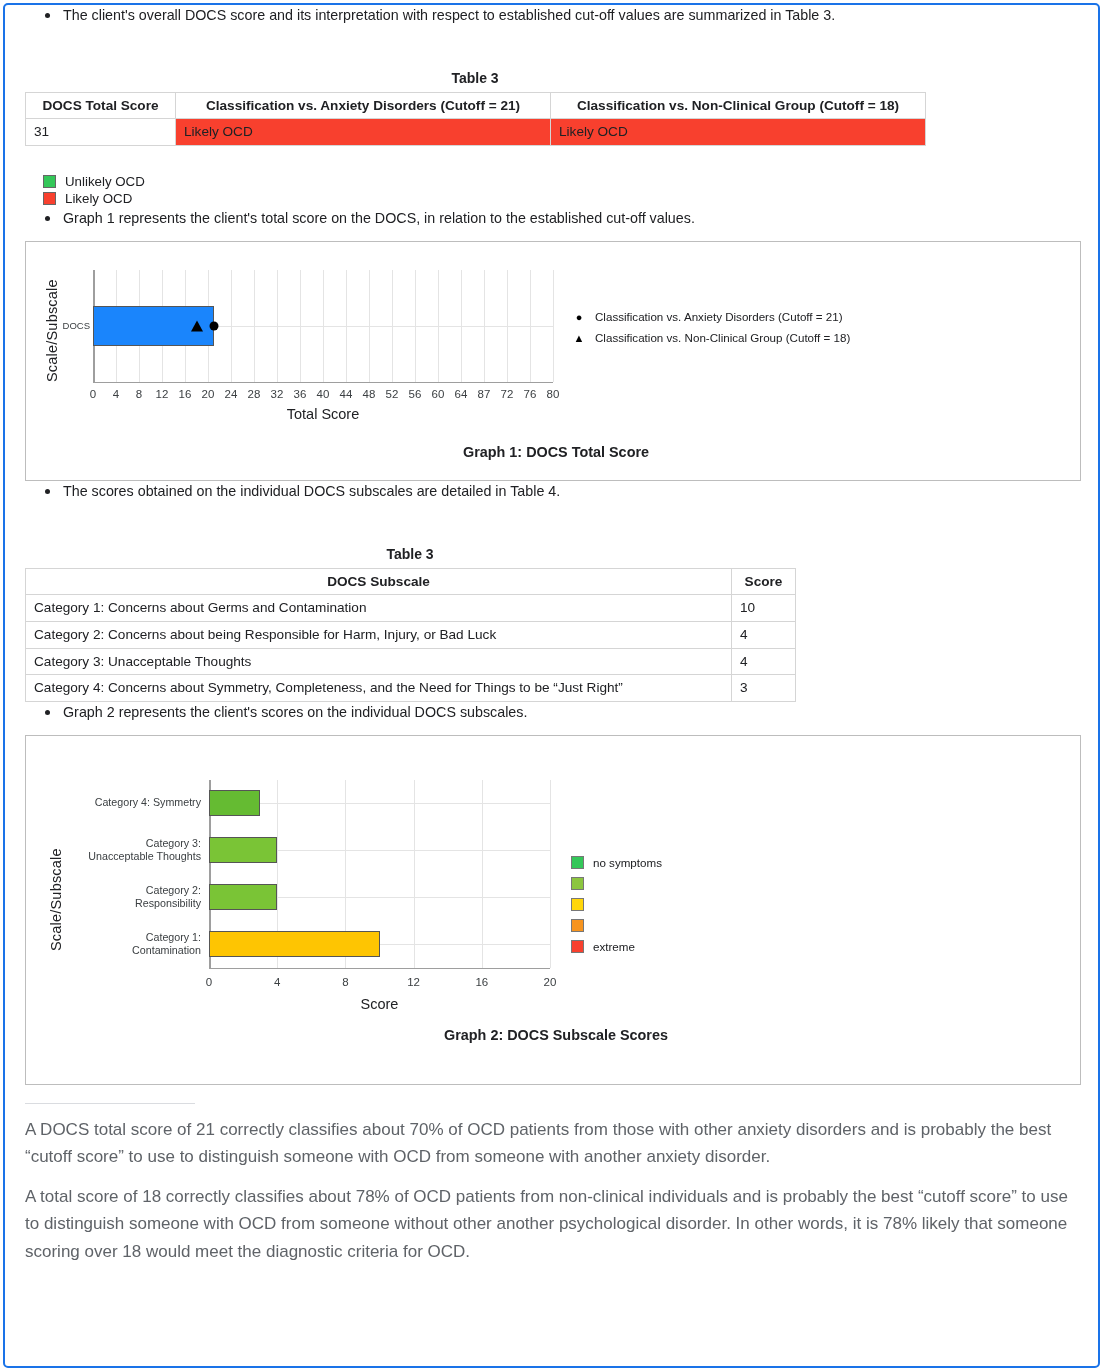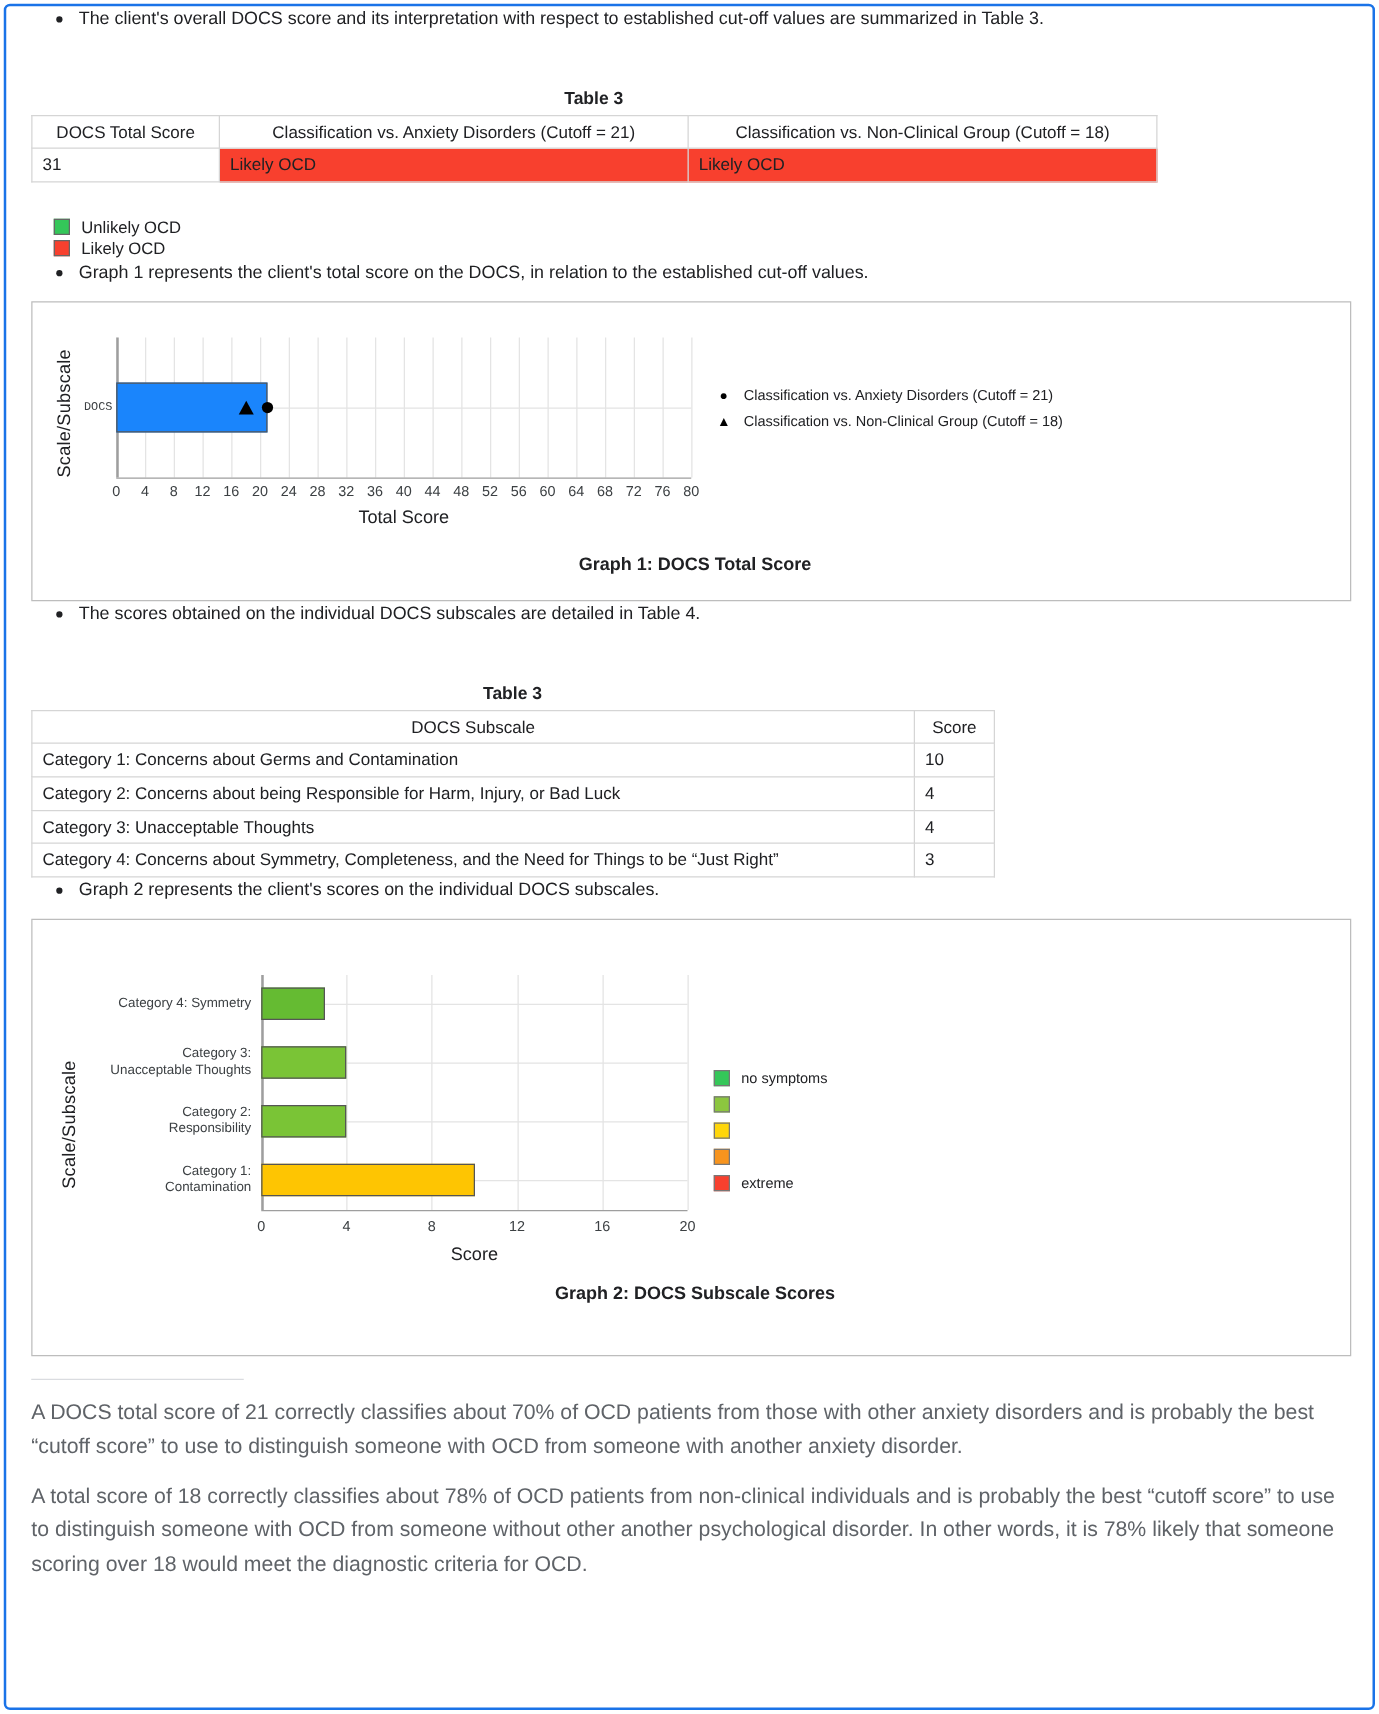--- a/index.html
+++ b/index.html
@@ -75,21 +75,21 @@
     border-collapse: collapse;
     font-size: 13.6px;
     table-layout: fixed;
   }
   table.grid th, table.grid td {
     border: 1px solid #d5d5d5;
     padding: 4px 8px;
     vertical-align: middle;
     line-height: 1.3;
   }
-  table.grid th { font-weight: normal; text-align: center; }
+  table.grid th { font-weight: bold; text-align: center; }
   #table3-top { width: 900px; margin-left: 0; }
   #table3-top col.c1 { width: 150px; }
   #table3-top col.c2 { width: 375px; }
   #table3-top col.c3 { width: 375px; }
   #table3-top td.val { text-align: left; height: 23px; }
   td.flag { color: #202124; }
 
   
   .legend-block { margin: 28px 0 0 18px; }
   .legend-row { display: flex; align-items: center; margin-bottom: 2px; }
@@ -281,39 +281,39 @@
         <div class="gridline" style="left: 458px; top: 28px; width: 1px; height: 112px;"></div>
         <div class="gridline" style="left: 481px; top: 28px; width: 1px; height: 112px;"></div>
         <div class="gridline" style="left: 504px; top: 28px; width: 1px; height: 112px;"></div>
         <div class="gridline" style="left: 527px; top: 28px; width: 1px; height: 112px;"></div>
         <div class="gridline" style="left: 67px; top: 84px; width: 460px; height: 1px;"></div>
         <div class="axis-line" style="left: 67px; top: 28px; width: 1.5px; height: 112px;"></div>
         <div class="axis-line" style="left: 67px; top: 140px; width: 460px; height: 1.5px;"></div>
         <div class="bar" style="left: 67px; top: 64px; width: 120.75px; height: 40px; background: rgb(26, 133, 252);"></div>
         <div class="marker-tri" style="left: 170.5px; top: 84px;"></div>
         <div class="marker-dot" style="left: 187.75px; top: 84px;"></div>
-        <div class="cat-label" style="left: 30px; top: 84px; width: 34px; font-size: 9.5px; font-family: Liberation Mono, monospace;">DOCS</div>
+        <div class="cat-label" style="left: 30px; top: 84px; width: 34px; font-size: 9.5px;">DOCS</div>
         <div class="tick-label" style="left: 67px; top: 146px;">0</div>
         <div class="tick-label" style="left: 90px; top: 146px;">4</div>
         <div class="tick-label" style="left: 113px; top: 146px;">8</div>
         <div class="tick-label" style="left: 136px; top: 146px;">12</div>
         <div class="tick-label" style="left: 159px; top: 146px;">16</div>
         <div class="tick-label" style="left: 182px; top: 146px;">20</div>
         <div class="tick-label" style="left: 205px; top: 146px;">24</div>
         <div class="tick-label" style="left: 228px; top: 146px;">28</div>
         <div class="tick-label" style="left: 251px; top: 146px;">32</div>
         <div class="tick-label" style="left: 274px; top: 146px;">36</div>
         <div class="tick-label" style="left: 297px; top: 146px;">40</div>
         <div class="tick-label" style="left: 320px; top: 146px;">44</div>
         <div class="tick-label" style="left: 343px; top: 146px;">48</div>
         <div class="tick-label" style="left: 366px; top: 146px;">52</div>
         <div class="tick-label" style="left: 389px; top: 146px;">56</div>
         <div class="tick-label" style="left: 412px; top: 146px;">60</div>
         <div class="tick-label" style="left: 435px; top: 146px;">64</div>
-        <div class="tick-label" style="left: 458px; top: 146px;">68</div>
+        <div class="tick-label" style="left: 458px; top: 146px;">87</div>
         <div class="tick-label" style="left: 481px; top: 146px;">72</div>
         <div class="tick-label" style="left: 504px; top: 146px;">76</div>
         <div class="tick-label" style="left: 527px; top: 146px;">80</div>
         <div class="axis-title" style="left: 297px; top: 164px;">Total Score</div>
         <div class="chart-legend" style="left: 545px; top: 66px;">
           <div class="cl-row">
             <div class="cl-glyph">●</div>
             <div class="cl-text">Classification vs. Anxiety Disorders (Cutoff = 21)</div>
           </div>
           <div class="cl-row">

